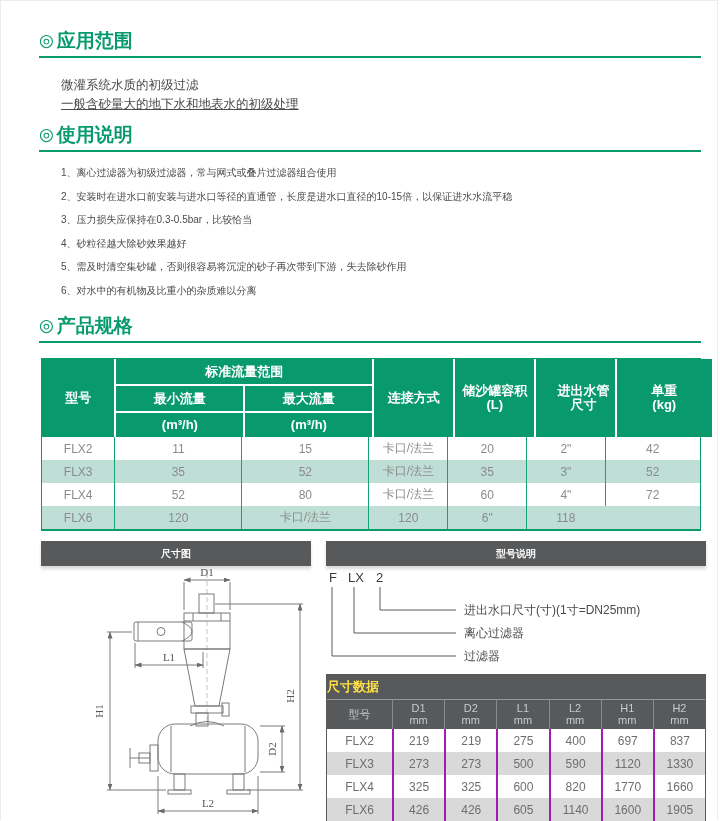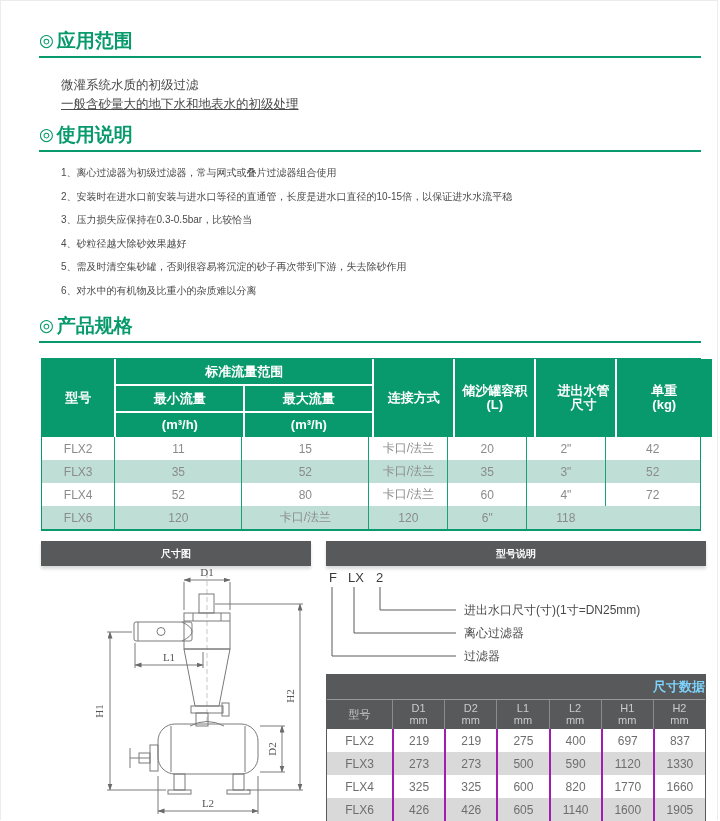--- a/index.html
+++ b/index.html
@@ -67,21 +67,21 @@
   }
   .draw-wrap { width:270px; height:250px; }
   .code-wrap { width:380px; height:108px; }
 
   svg text.dim { font-family:"Liberation Serif", serif; font-size:11px; fill:#555; }
   svg text.code { font-family:"Liberation Sans", sans-serif; font-size:13px; fill:#3a3a3a; }
   svg text.callout { font-family:"Liberation Sans", sans-serif; font-size:12px; fill:#4a4a4a; }
 
   
   .dim-table { width:380px; border:1px solid #58595B; border-bottom-width:2px; box-sizing:border-box; }
-  .dim-title { background:#58595B; color:#7dd3fc; height:24px; line-height:24px; text-align:right; font-size:13px; font-weight:bold; }
+  .dim-title { background:#58595B; color:#fde047; height:24px; line-height:24px; text-align:left; font-size:13px; font-weight:bold; }
   .dim-head { display:grid; grid-template-columns:65px repeat(6,1fr); background:#58595B; border-top:1px solid #97989a; }
   .dim-head .c {
     color:#c9cbcc; font-size:11px; line-height:12px; text-align:center;
     padding:2px 0 3px; white-space:pre-line; border-left:1px solid #8a8b8d;
     display:flex; align-items:center; justify-content:center;
   }
   .dim-head .c:first-child { border-left:none; }
   .dim-row { display:grid; grid-template-columns:65px repeat(6,1fr); height:23px; font-size:12px; color:#6e6e6e; background:#fff; }
   .dim-row .c { display:flex; align-items:center; justify-content:center; border-left:2px solid #a21caf; }
   .dim-row .c:first-child { border-left:none; }

